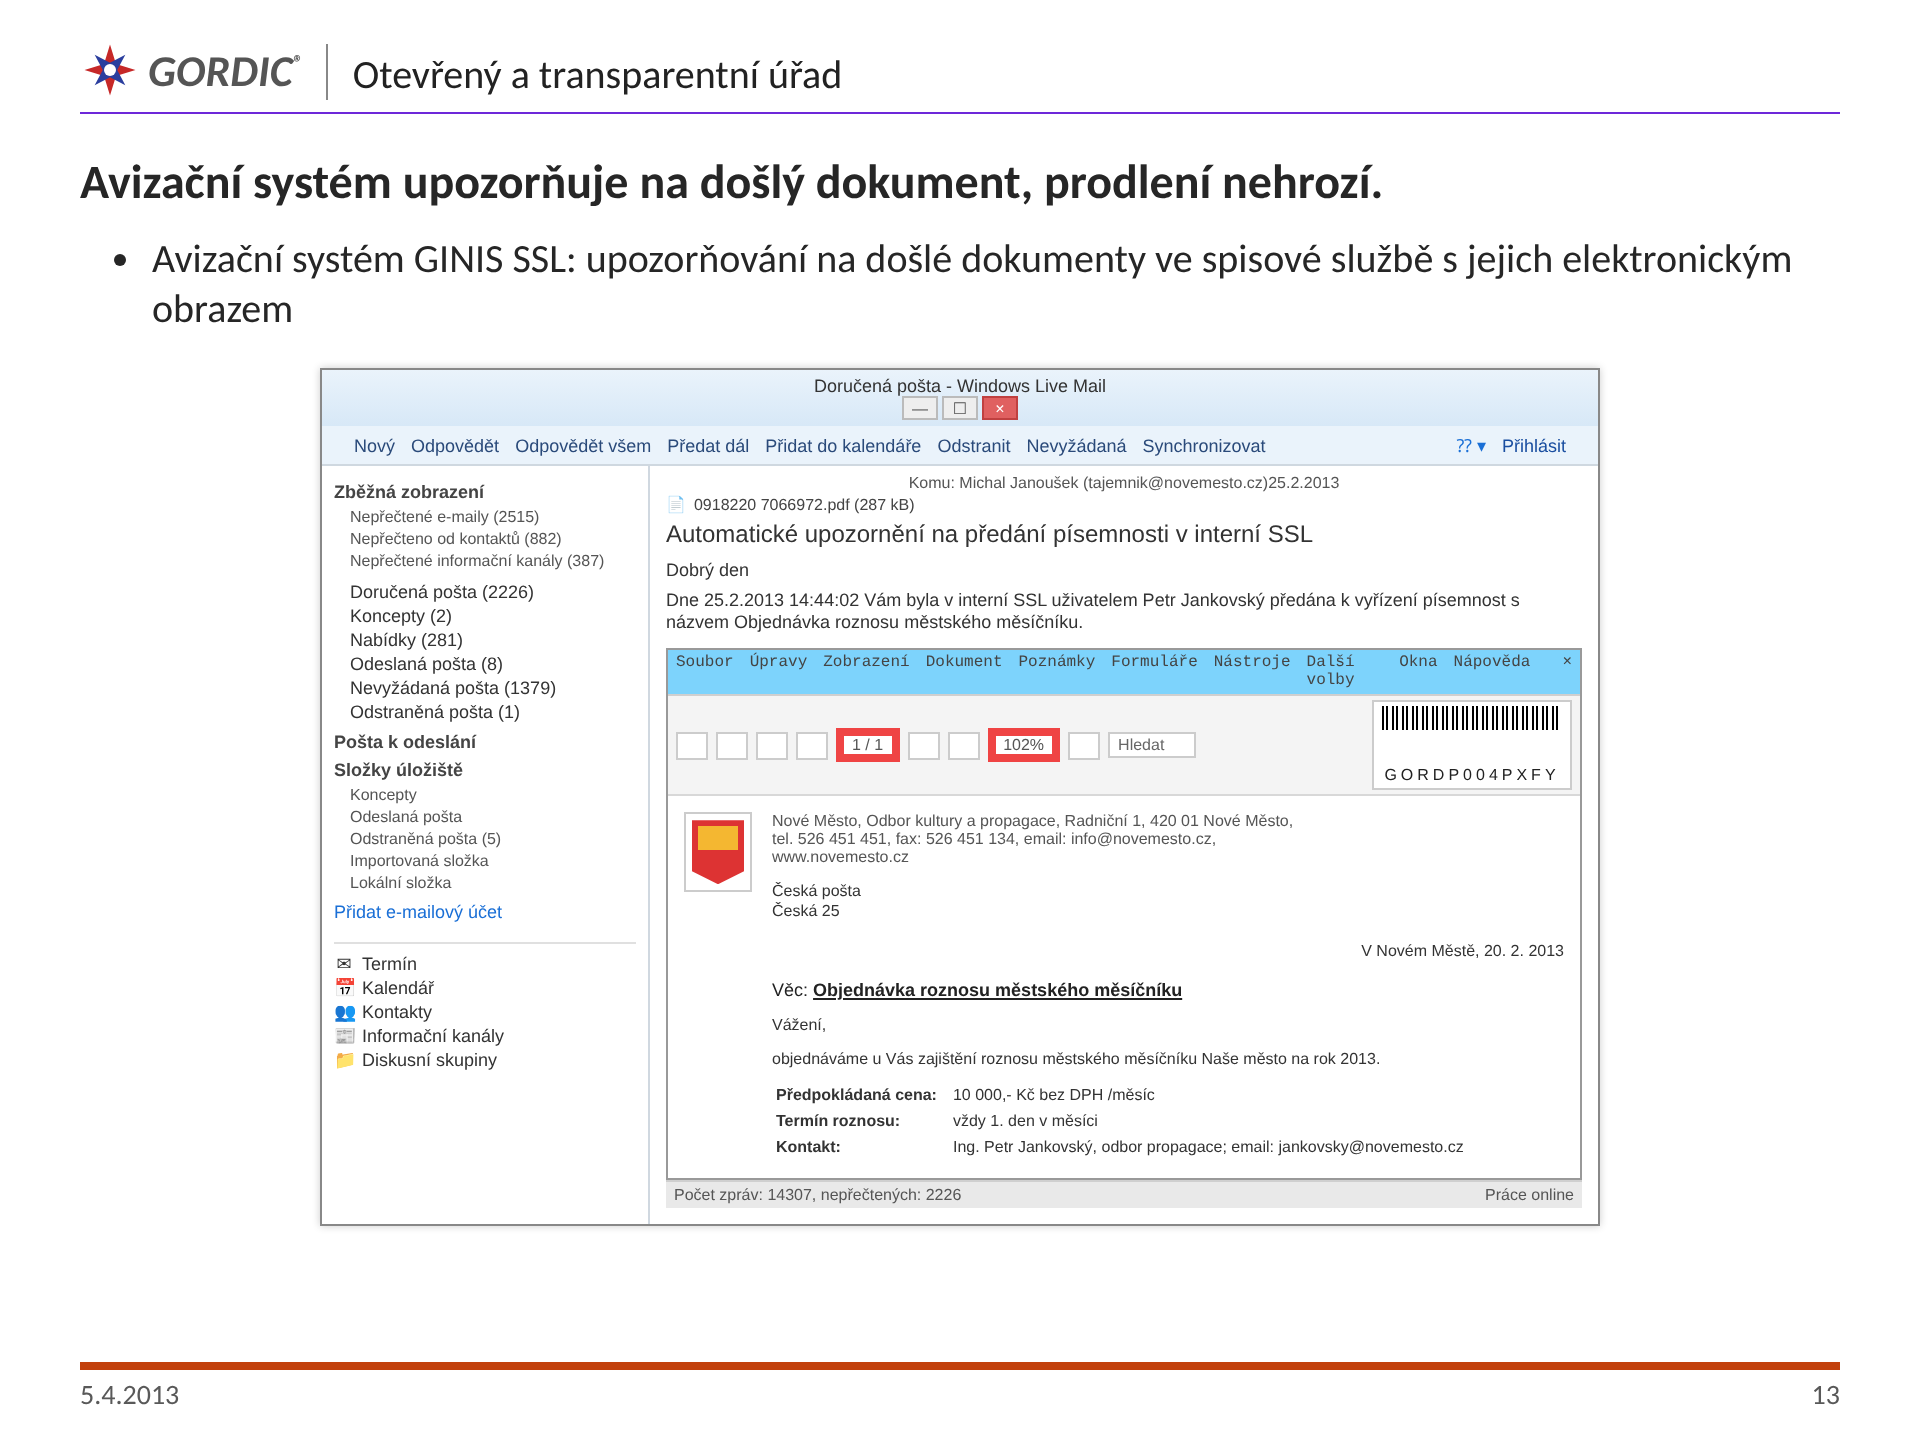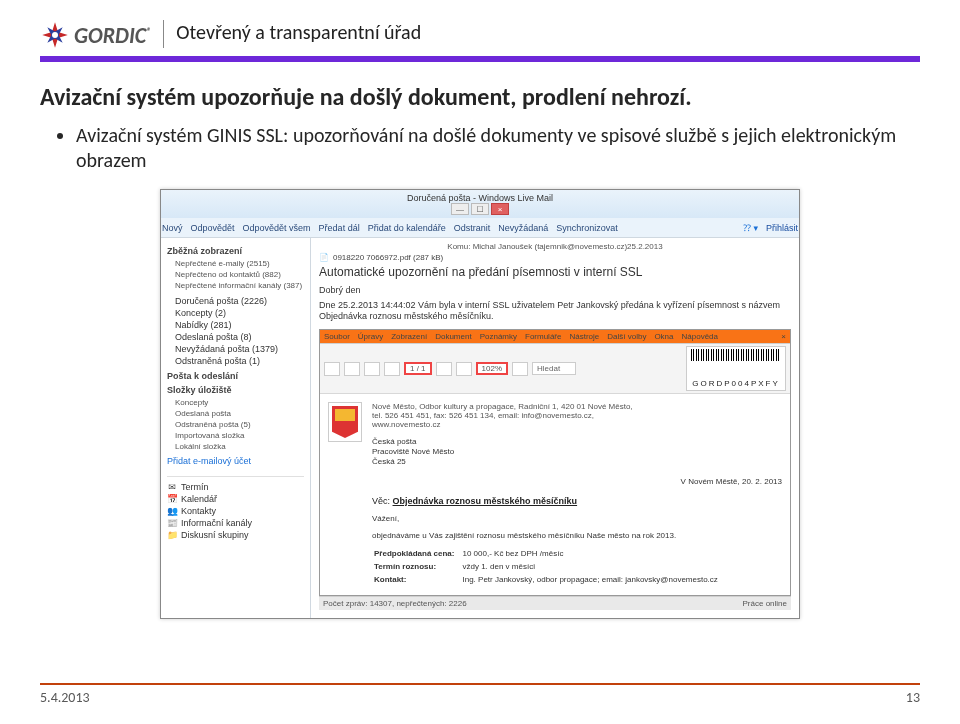--- a/index.html
+++ b/index.html
@@ -1,77 +1,77 @@
 <!DOCTYPE html>
 <html><head>
 <meta charset="utf-8">
 <style>
   * { margin: 0; padding: 0; box-sizing: border-box; }
   body { font-family: Calibri, Arial, sans-serif; background: #fff; width: 960px; height: 724px; position: relative; }
   .slide { padding: 20px 40px 20px 40px; }
-  .header { display: flex; align-items: flex-start; gap: 12px; border-bottom: 6px solid #6d28d9; padding-bottom: 6px; margin-bottom: 20px; }
+  .header { display: flex; align-items: flex-end; gap: 12px; border-bottom: 1px solid #6d28d9; padding-bottom: 6px; margin-bottom: 20px; }
   .logo { display: flex; align-items: center; gap: 4px; }
   .logo-star { width: 30px; height: 30px; }
   .logo-text { font-size: 22px; font-weight: bold; font-style: italic; color: #555; }
   .logo-text sup { font-size: 10px; }
   .vbar { width: 1px; height: 28px; background: #888; }
   .title { font-size: 20px; font-weight: normal; color: #222; }
   .headline { font-size: 24px; font-weight: bold; color: #262626; margin: 10px 0 12px 0; }
   .bullets { list-style: disc; margin-left: 36px; font-size: 20px; color: #262626; }
   .bullets li { margin-bottom: 6px; line-height: 1.25; }
   .screenshot { margin: 16px auto 0 auto; width: 640px; border: 1px solid #888; background: #fff; font-family: "Segoe UI", Tahoma, sans-serif; font-size: 9px; color: #333; box-shadow: 0 0 4px rgba(0,0,0,0.2); }
   .wlm-titlebar { background: linear-gradient(#eaf3fb,#d7e8f7); padding: 3px 6px; display: flex; justify-content: space-between; align-items: center; font-size: 9px; color: #333; flex-direction: column; }
   .wlm-winbtns { display:flex; gap:2px; }
   .wlm-winbtns span { width:18px; height:12px; background:#eee; border:1px solid #bbb; display:inline-flex; align-items:center; justify-content:center; font-size:8px; color:#555; }
   .wlm-winbtns .x { background:#e06060; color:#fff; border-color:#c04040; }
-  .wlm-toolbar { background:#eaf3fb; border-bottom:1px solid #cfd8e0; padding:3px 1px; display:flex; gap:8px; align-items:center; font-size:9px; color:#2a4a7a; }
+  .wlm-toolbar { background:#eaf3fb; border-bottom:1px solid #cfd8e0; padding:3px 16px; display:flex; gap:8px; align-items:center; font-size:9px; color:#2a4a7a; }
   .wlm-toolbar .tb { cursor:default; }
   .wlm-toolbar .spacer { flex:1; }
   .wlm-toolbar .help { color:#1a4ea0; }
   .wlm-body { display:flex; }
-  .wlm-side { width:150px; border-right:1px solid #d0d8e0; padding:4px 6px 6px 6px; font-size:9px; color:#333; background:#fff; }
+  .wlm-side { width:164px; border-right:1px solid #d0d8e0; padding:4px 6px 6px 6px; font-size:9px; color:#333; background:#fff; }
   .wlm-side .sec { font-weight:bold; color:#444; margin:4px 0 2px 0; font-size:9px; }
   .wlm-side .itm { padding:1px 0 1px 8px; color:#333; }
   .wlm-side .itm.small { font-size:8px; color:#555; }
   .wlm-side .link { color:#1a6fd6; margin-top:4px; display:block; }
   .wlm-side .bottom { margin-top:10px; border-top:1px solid #e0e0e0; padding-top:4px; }
   .wlm-side .bottom .bi { display:flex; align-items:center; gap:4px; padding:1px 0; }
   .wlm-side .bottom .bi .bicon { width:10px; text-align:center; }
   .wlm-main { flex:1; padding:4px 8px 8px 8px; }
   .mail-head { display:flex; justify-content:center; font-size:8px; color:#555; margin-bottom:2px;}
   .mail-att { display:flex; align-items:center; gap:4px; font-size:8px; color:#444; margin:1px 0 3px 0;}
   .mail-att .pdf { color:#c33; }
   .mail-subj { font-size:12px; color:#333; font-weight:500; margin-bottom:6px; }
   .mail-body { font-size:9px; color:#333; line-height:1.3; }
   .mail-body p { margin-bottom:3px; }
   .inner-app { margin-top:6px; border:1px solid #999; background:#f4f4f4; }
-  .inner-menu { background:#f97316; border-bottom:1px solid #cfcfcf; font-size:8px; color:#444; padding:2px 4px; display:flex; gap:8px; }
+  .inner-menu { background:#7dd3fc; border-bottom:1px solid #cfcfcf; font-size:8px; color:#444; padding:2px 4px; display:flex; gap:8px;font-family:Liberation Mono, monospace; }
   .inner-tb { background:#f4f4f4; border-bottom:1px solid #d8d8d8; padding:2px 4px; display:flex; align-items:center; gap:4px; }
   .inner-tb .btn { width:16px; height:14px; border:1px solid #ccc; background:#fff; display:inline-block; }
-  .inner-tb .field { border:2px solid #ef4444; background:#fff; padding:0 4px; font-size:8px; color:#555; }
+  .inner-tb .field { border:4px solid #ef4444; background:#fff; padding:0 4px; font-size:8px; color:#555; }
   .inner-tb .spacer { flex:1; }
   .inner-tb .barcodebox { display:flex; flex-direction:column; align-items:center; border:1px solid #ccc; background:#fff; padding:2px 4px; gap:18px;}
   .barcode { width:90px; height:12px; background: repeating-linear-gradient(90deg,#000 0 1px,#fff 1px 2px,#000 2px 3px,#fff 3px 5px); }
   .barcode-label { font-size:8px; letter-spacing:2px; color:#222; }
   .inner-hledat { border:1px solid #ccc; background:#fff; font-size:8px; padding:1px 4px; color:#666; width:44px;}
   .inner-doc { background:#fff; padding:8px; display:flex; gap:10px; }
   .crest { width:34px; height:40px; background:#fff; border:1px solid #ccc; position:relative; }
   .crest:before { content:""; position:absolute; inset:3px; background:linear-gradient(#d33 0 50%,#d33 50% 100%); clip-path: polygon(0 0,100% 0,100% 80%,50% 100%,0 80%);}
   .crest:after { content:""; position:absolute; top:6px; left:6px; right:6px; height:12px; background:#f4b731; }
   .inner-doc .addr { font-size:8px; color:#555; }
   .inner-doc .addrblock { margin-top:8px; font-size:8px; color:#333; line-height:1.25;}
   .inner-doc .date { text-align:right; font-size:8px; color:#333; margin-top:10px;}
   .inner-doc .vec-row { margin-top:10px; font-size:9px; color:#222;}
   .inner-doc .vec-row b { text-decoration: underline;}
   .inner-doc .plaintxt { margin-top:8px; font-size:8px; color:#333;}
   .inner-doc table { font-size:8px; margin-top:6px; }
   .inner-doc td { padding:1px 6px 1px 0;}
   .inner-doc td:first-child { font-weight:bold; }
   .inner-status { background:#e9e9e9; border-top:1px solid #cfcfcf; font-size:8px; color:#555; padding:2px 4px; display:flex; justify-content:space-between;}
-  .footer { position:absolute; bottom:18px; left:40px; right:40px; display:flex; justify-content:space-between; font-size:14px; color:#595959; border-top:2px solid #c2410c; padding-top:4px;}
+  .footer { position:absolute; bottom:18px; left:40px; right:40px; display:flex; justify-content:space-between; font-size:14px; color:#595959; border-top:4px solid #c2410c; padding-top:4px;}
 </style>
 </head>
 <body>
 
 <div class="slide">
   <div class="header">
     <div class="logo">
       <svg class="logo-star" viewBox="0 0 40 40">
         <g transform="translate(20,20)">
           <path d="M0,-17 L4,-4 17,0 4,4 0,17 -4,4 -17,0 -4,-4 Z" fill="#c62828"></path>
@@ -205,21 +205,20 @@
             </span>
           </div>
           <div class="inner-doc">
             <div class="crest"></div>
             <div style="flex:1">
               <div class="addr" style="white-space:pre-line;">Nové Město, Odbor kultury a propagace, Radniční 1, 420 01 Nové Město,
 tel. 526 451 451, fax: 526 451 134, email: info@novemesto.cz,
 www.novemesto.cz</div>
               <div class="addrblock">
                 <div>Česká pošta</div>
-                <div>Pracoviště Nové Město</div>
                 <div>Česká 25</div>
               </div>
               <div class="date">V Novém Městě, 20. 2. 2013</div>
               <div class="vec-row">
                 <span>Věc:</span>
                 <b>Objednávka roznosu městského měsíčníku</b>
               </div>
               <div class="plaintxt">Vážení,</div>
               <div class="plaintxt">objednáváme u Vás zajištění roznosu městského měsíčníku Naše město na rok 2013.</div>
               <table>

